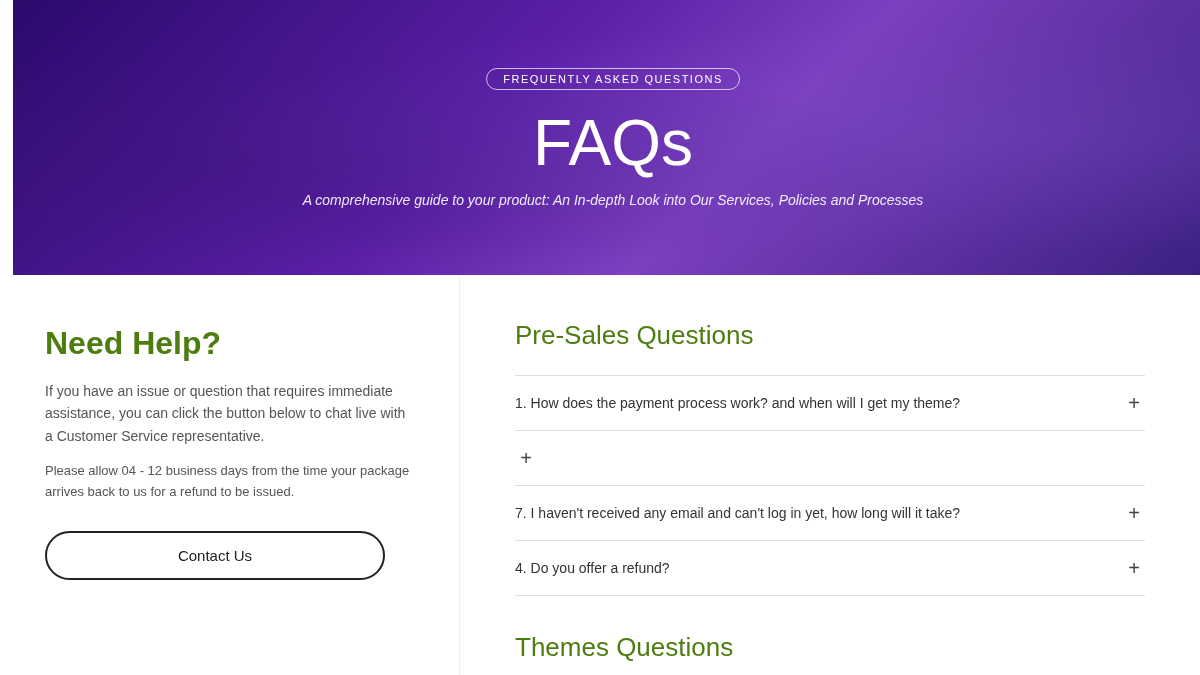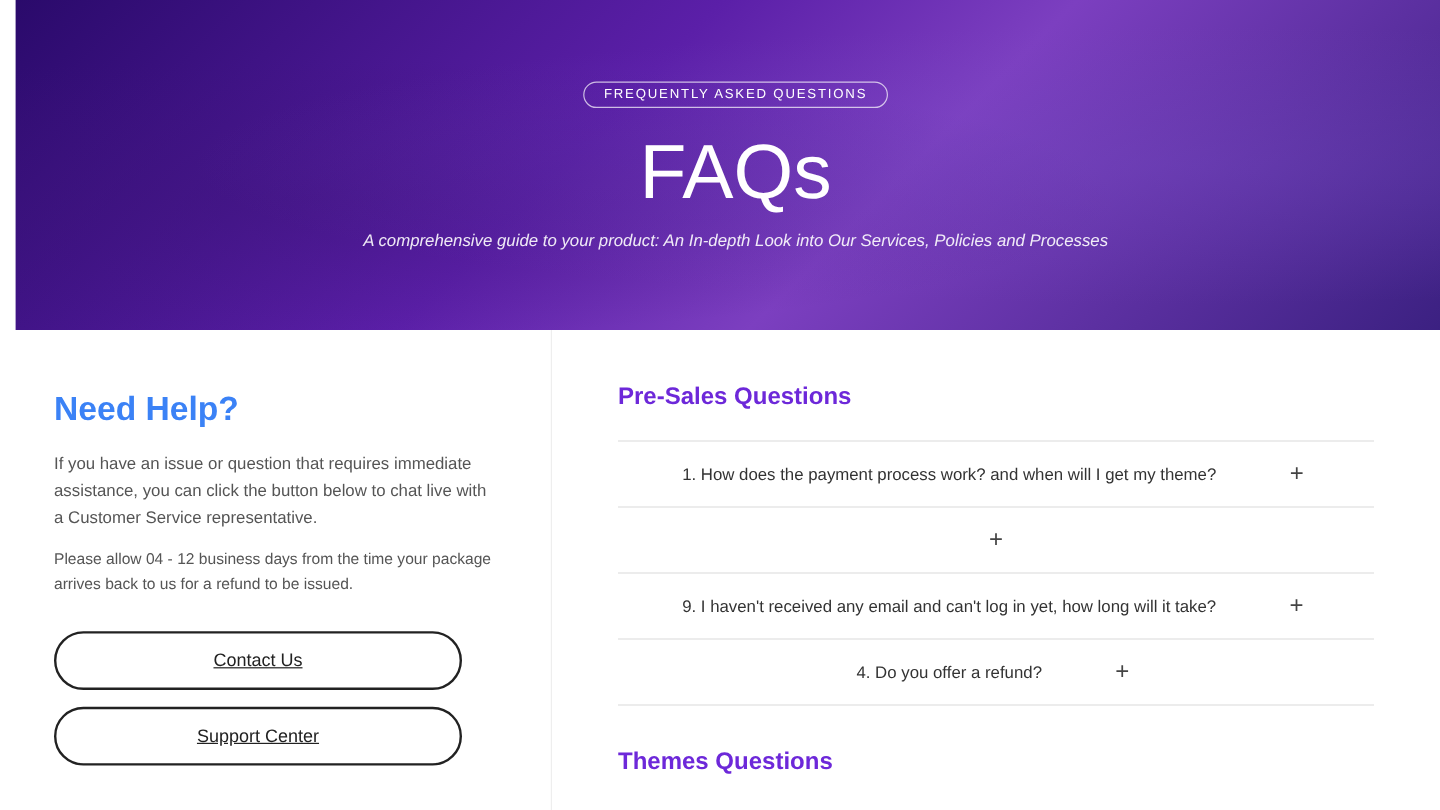--- a/index.html
+++ b/index.html
@@ -63,23 +63,23 @@
     }
 
     
     .left-panel {
       width: 460px;
       flex-shrink: 0;
       padding: 50px 45px 40px 45px;
       border-right: 1px solid #eee;
     }
     .need-help-title {
-      font-size: 28px;
+      font-size: 32px;
       font-weight: bold;
-      color: #3b82f6;
+      color: #4d7c0f;
       margin-bottom: 18px;
     }
     .need-help-desc {
       font-size: 14px;
       color: #555;
       line-height: 1.6;
       margin-bottom: 14px;
     }
     .need-help-note {
       font-size: 13px;
@@ -93,40 +93,39 @@
       padding: 14px 20px;
       border: 2px solid #222;
       border-radius: 30px;
       background: #fff;
       font-size: 15px;
       color: #222;
       text-align: center;
       cursor: pointer;
       margin-bottom: 14px;
       font-weight: 500;
-      text-decoration: underline;
     }
 
     
     .right-panel {
       flex: 1;
       padding: 45px 55px 40px 55px;
     }
     .section-title {
-      font-size: 20px;
-      font-weight: bold;
-      color: #6d28d9;
+      font-size: 26px;
+      font-weight: normal;
+      color: #4d7c0f;
       margin-bottom: 24px;
     }
     .faq-item {
       border-bottom: 1px solid #e0e0e0;
       padding: 16px 0;
       display: flex;
       align-items: center;
-      justify-content: center;
+      justify-content: space-between;
       cursor: pointer;
       gap: 36px;
     }
     .faq-item:first-of-type {
       border-top: 1px solid #e0e0e0;
     }
     .faq-question {
       font-size: 14px;
       color: #333;
       line-height: 1.5;
@@ -156,36 +155,35 @@
   <p class="hero-subtitle">A comprehensive guide to your product: An In-depth Look into Our Services, Policies and Processes</p>
 </div>
 
 <div class="main-content">
 
   <div class="left-panel">
     <h2 class="need-help-title">Need Help?</h2>
     <p class="need-help-desc">If you have an issue or question that requires immediate assistance, you can click the button below to chat live with a Customer Service representative.</p>
     <p class="need-help-note">Please allow 04 - 12 business days from the time your package arrives back to us for a refund to be issued.</p>
     <button class="btn-outline">Contact Us</button>
-    <button class="btn-outline">Support Center</button>
   </div>
 
   <div class="right-panel">
 
     <h2 class="section-title">Pre-Sales Questions</h2>
 
     <div class="faq-item">
       <span class="faq-question">1. How does the payment process work? and when will I get my theme?</span>
       <span class="faq-icon">+</span>
     </div>
     <div class="faq-item">
       <span class="faq-icon">+</span>
     </div>
     <div class="faq-item">
-      <span class="faq-question">9. I haven't received any email and can't log in yet, how long will it take?</span>
+      <span class="faq-question">7. I haven't received any email and can't log in yet, how long will it take?</span>
       <span class="faq-icon">+</span>
     </div>
     <div class="faq-item">
       <span class="faq-question">4. Do you offer a refund?</span>
       <span class="faq-icon">+</span>
     </div>
 
     <div class="themes-section">
       <h2 class="section-title">Themes Questions</h2>
 

